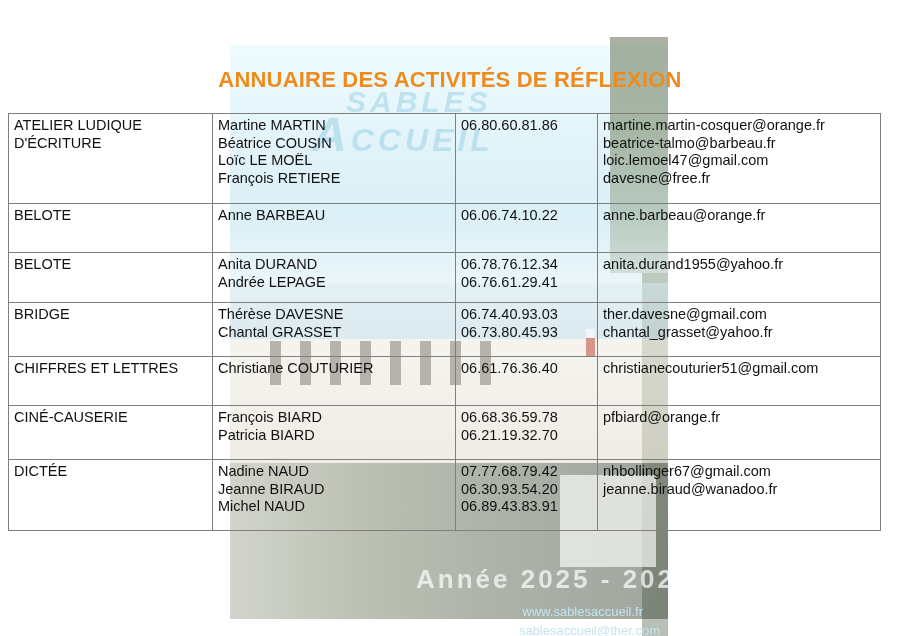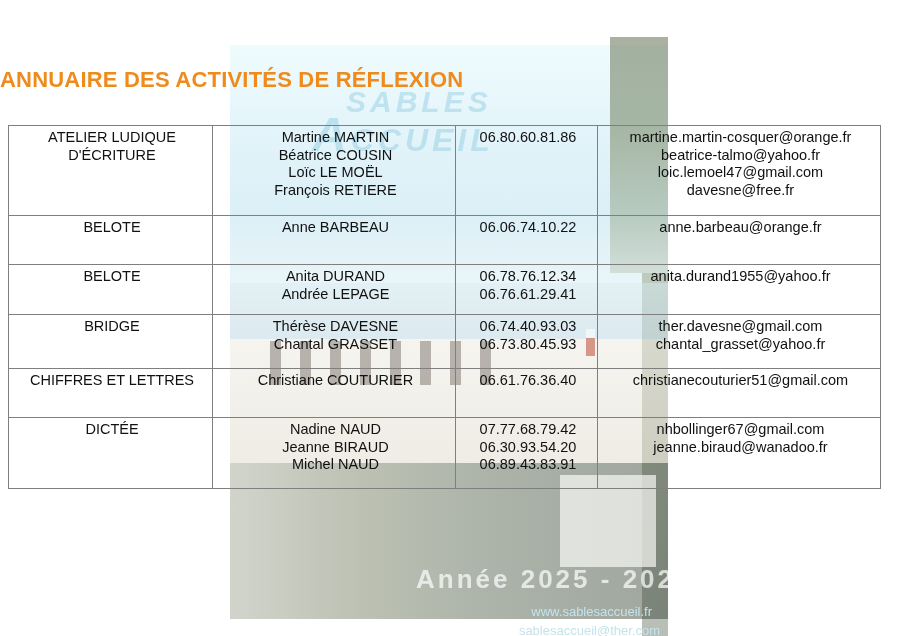--- a/index.html
+++ b/index.html
@@ -45,35 +45,35 @@
   .logo{left:82px;top:50px;color:#9ed3e6;opacity:.55;font-style:italic;font-weight:bold;
     line-height:1;letter-spacing:4px;}
   .logo-line1{font-size:30px;margin-left:34px;}
   .logo-line2{font-size:32px;margin-top:-6px;}
   .logo-line2::first-letter{font-size:48px;}
 
   .season-text{left:186px;top:527px;font-size:26px;font-weight:bold;
     color:rgba(255,255,255,.7);letter-spacing:3px;white-space:nowrap;}
 
   .poster-footer{font-size:13px;white-space:nowrap;}
-  .website-line{right:16px;top:567px;color:#c3e4ed;text-align:right;}
+  .website-line{right:25px;top:567px;color:#c3e4ed;text-align:right;}
   .address-line{left:12px;top:585px;color:#cfe3df;}
   .gmail-line{right:8px;top:586px;color:#c3e4ed;text-align:right;}
 
   
   .page-title{
     position:absolute;left:0;top:52px;width:100%;z-index:2;
-    font-size:22px;font-weight:bold;color:#EF8B1D;
+    text-align:center;font-size:22px;font-weight:bold;color:#EF8B1D;
     letter-spacing:.2px;
   }
 
   
   table.directory{
-    position:absolute;left:8px;top:125px;width:872px;z-index:2;
-    border-collapse:collapse;table-layout:fixed;text-align:center;
+    position:absolute;left:8px;top:113px;width:872px;z-index:2;
+    border-collapse:collapse;table-layout:fixed;
   }
   table.directory td{
     border:1px solid #7f7f7f;vertical-align:top;
     padding:3px 2px 3px 5px;
     font-size:14.5px;line-height:17.5px;color:#111;
     background:transparent;overflow:visible;
   }
   td .line{white-space:nowrap;}
 </style>
 </head>
@@ -121,21 +121,21 @@
           <div class="line">Martine MARTIN</div>
           <div class="line">Béatrice COUSIN</div>
           <div class="line">Loïc LE MOËL</div>
           <div class="line">François RETIERE</div>
         </td>
         <td>
           <div class="line">06.80.60.81.86</div>
         </td>
         <td>
           <div class="line">martine.martin-cosquer@orange.fr</div>
-          <div class="line">beatrice-talmo@yahoo.fr</div>
+          <div class="line">beatrice-talmo@barbeau.fr</div>
           <div class="line">loic.lemoel47@gmail.com</div>
           <div class="line">davesne@free.fr</div>
         </td>
       </tr>
       <tr style="height: 49px;">
         <td>
           <div class="line">BELOTE</div>
         </td>
         <td>
           <div class="line">Anne BARBEAU</div>
@@ -185,20 +185,36 @@
           <div class="line">CHIFFRES ET LETTRES</div>
         </td>
         <td>
           <div class="line">Christiane COUTURIER</div>
         </td>
         <td>
           <div class="line">06.61.76.36.40</div>
         </td>
         <td>
           <div class="line">christianecouturier51@gmail.com</div>
+        </td>
+      </tr>
+      <tr style="height: 54px;">
+        <td>
+          <div class="line">CINÉ-CAUSERIE</div>
+        </td>
+        <td>
+          <div class="line">François BIARD</div>
+          <div class="line">Patricia BIARD</div>
+        </td>
+        <td>
+          <div class="line">06.68.36.59.78</div>
+          <div class="line">06.21.19.32.70</div>
+        </td>
+        <td>
+          <div class="line">pfbiard@orange.fr</div>
         </td>
       </tr>
       <tr style="height: 71px;">
         <td>
           <div class="line">DICTÉE</div>
         </td>
         <td>
           <div class="line">Nadine NAUD</div>
           <div class="line">Jeanne BIRAUD</div>
           <div class="line">Michel NAUD</div>

